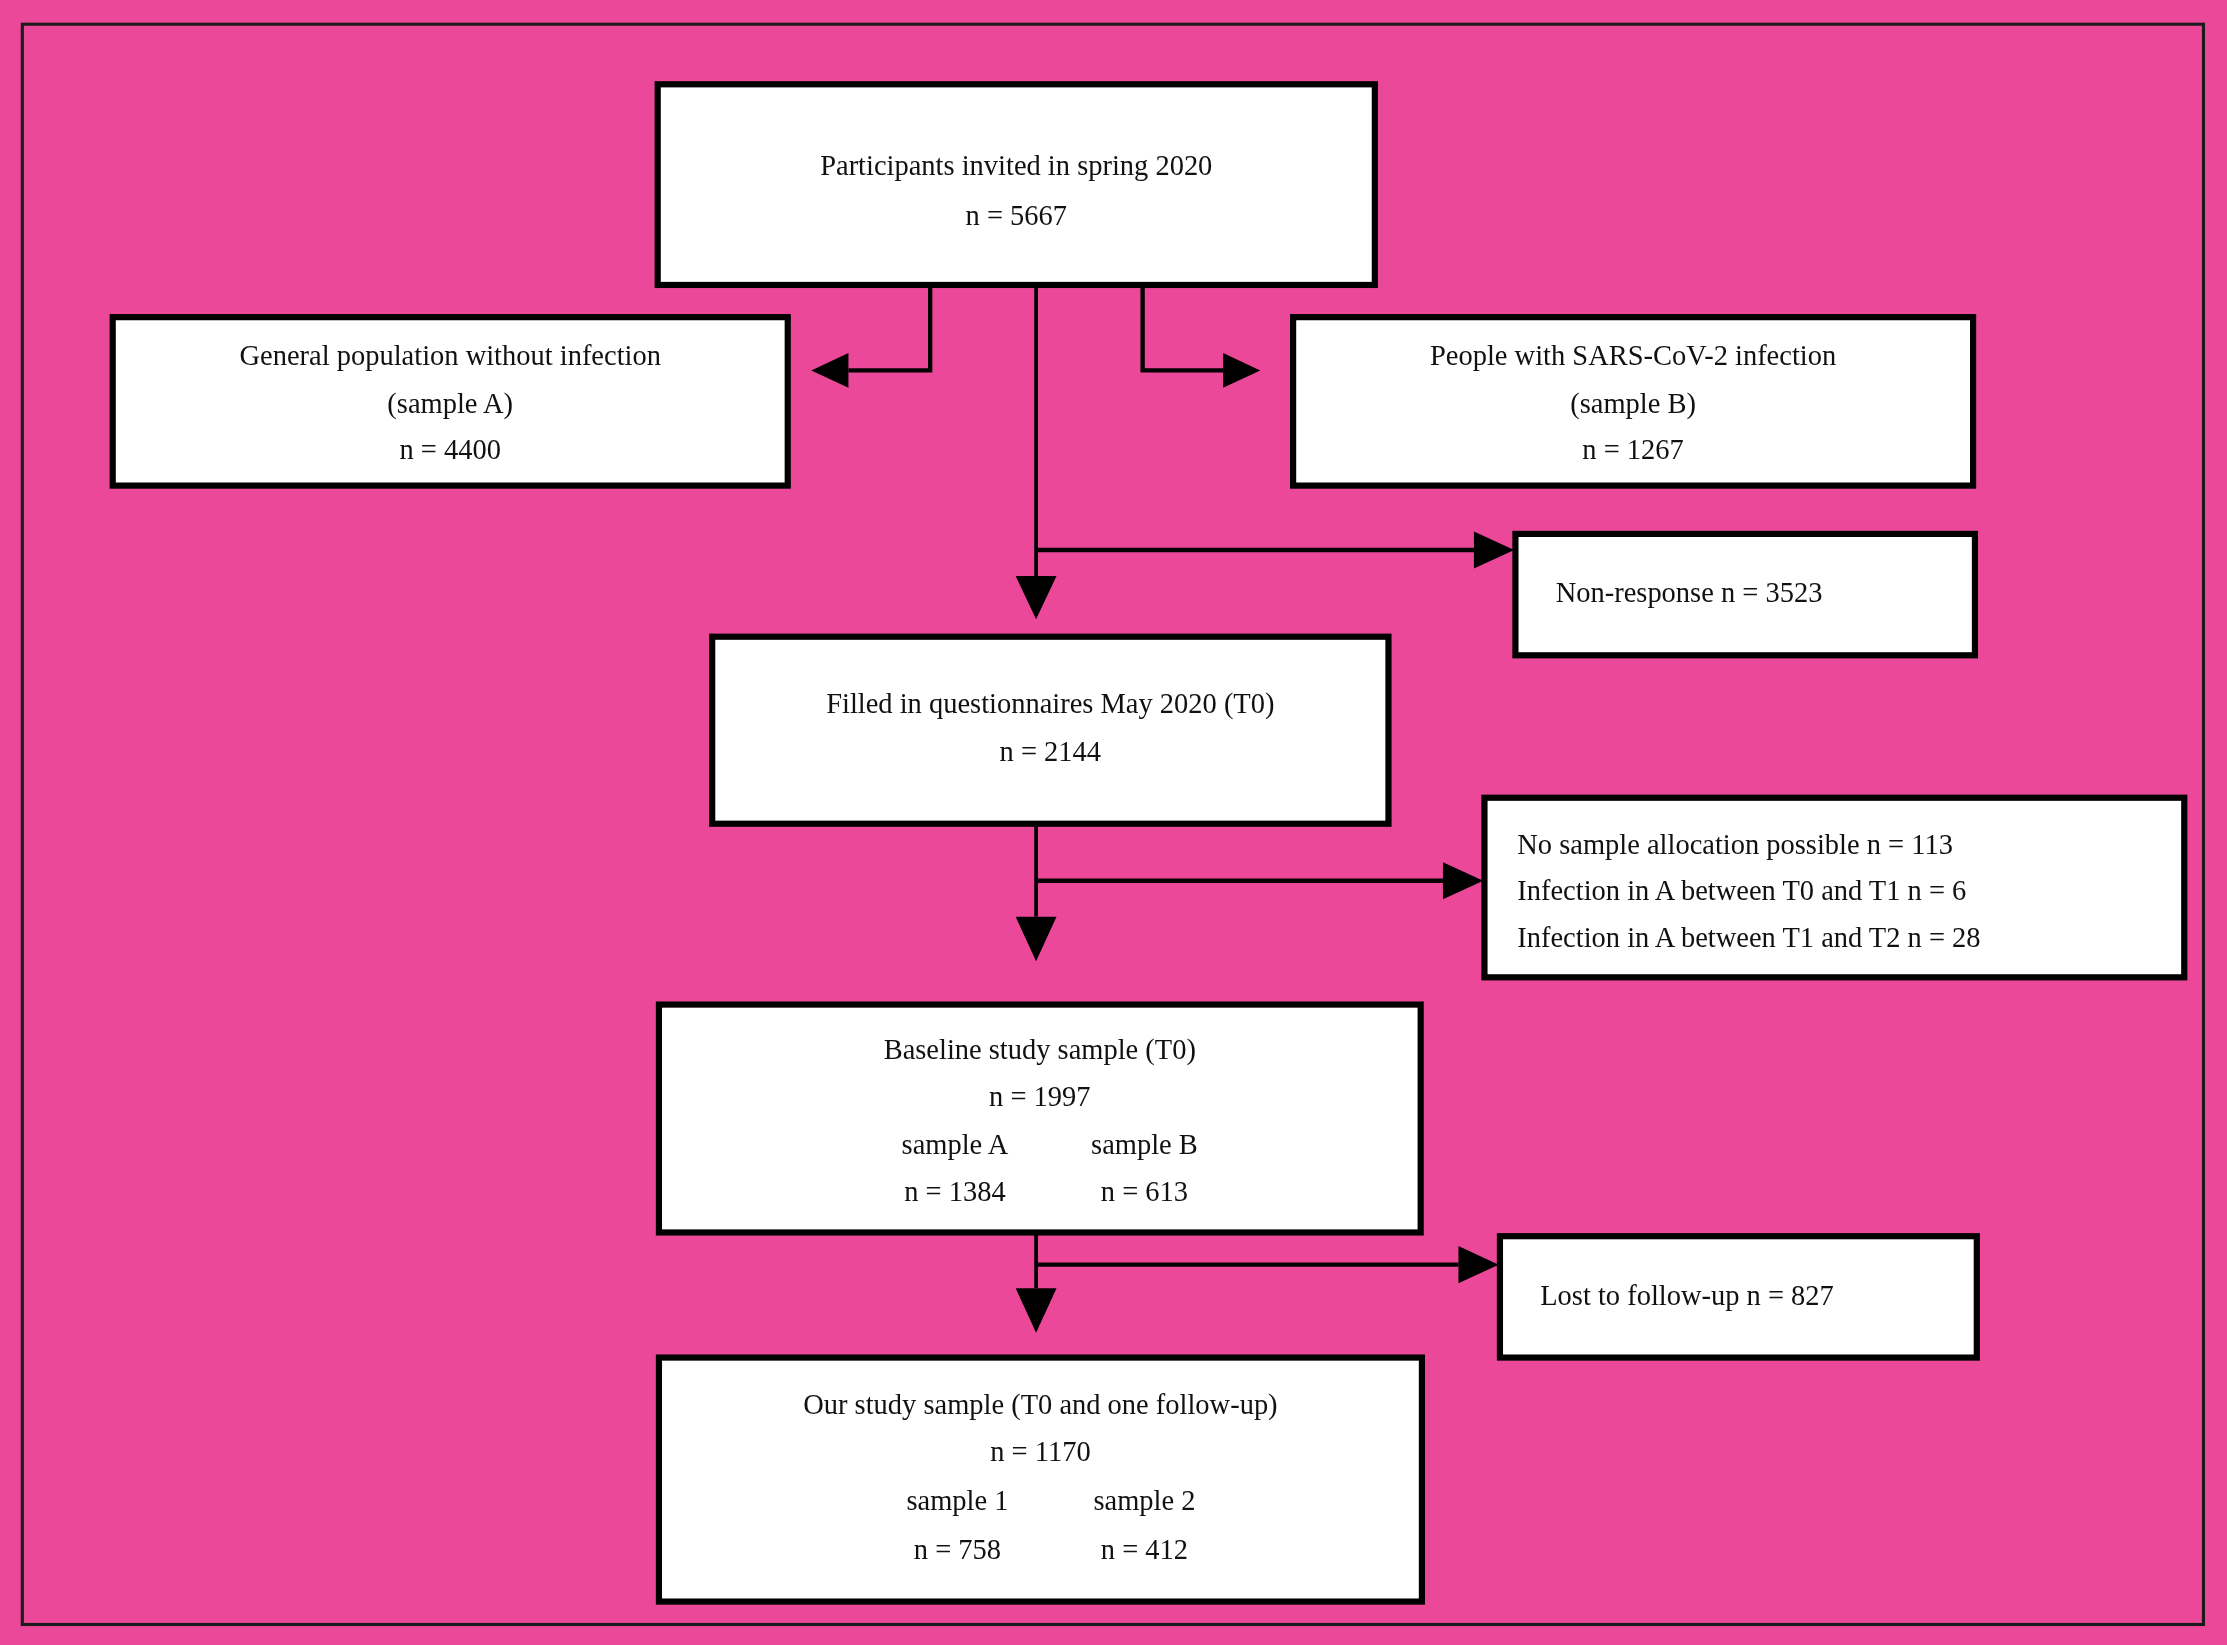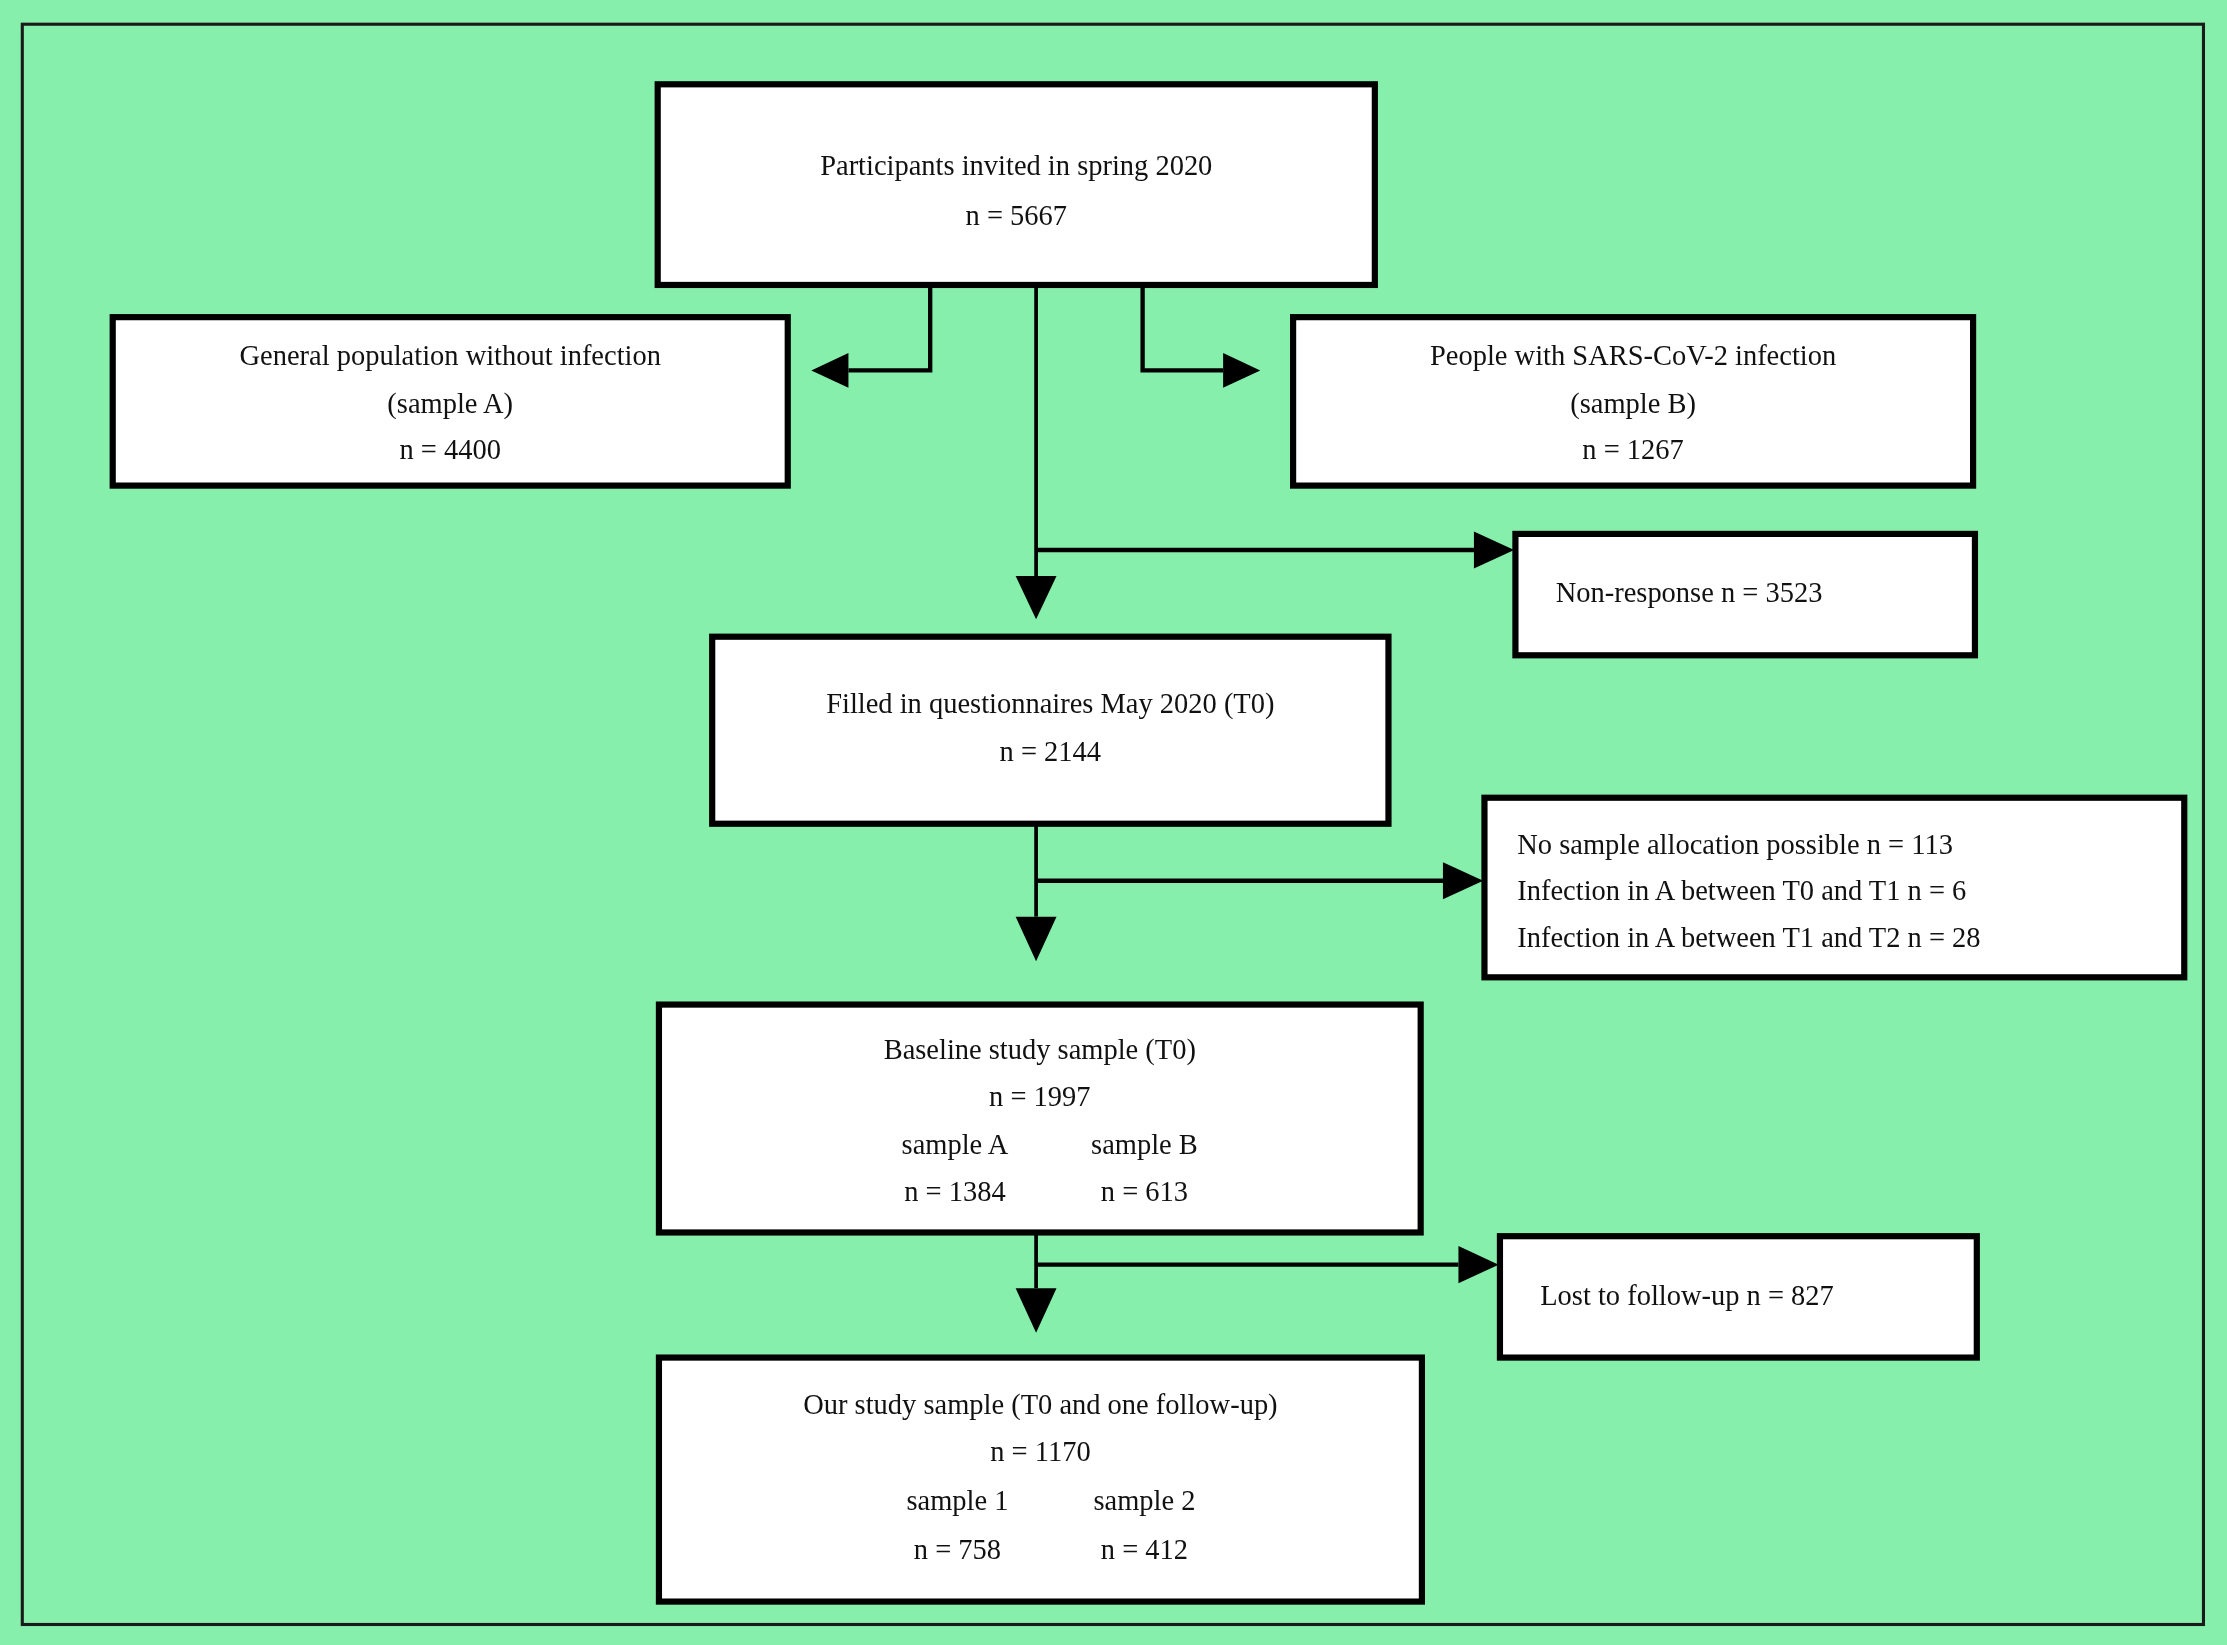--- a/index.html
+++ b/index.html
@@ -11,21 +11,21 @@
   body {
     width: 2227px;
     height: 1645px;
     font-family: "Liberation Serif", "DejaVu Serif", serif;
     overflow: hidden;
   }
   #flow-root {
     position: relative;
     width: 2227px;
     height: 1645px;
-    background: #86efac;
+    background: #ec4899;
   }
   svg.flow-canvas {
     position: absolute;
     left: 0;
     top: 0;
     width: 2227px;
     height: 1645px;
     display: block;
   }
   .box-text {

